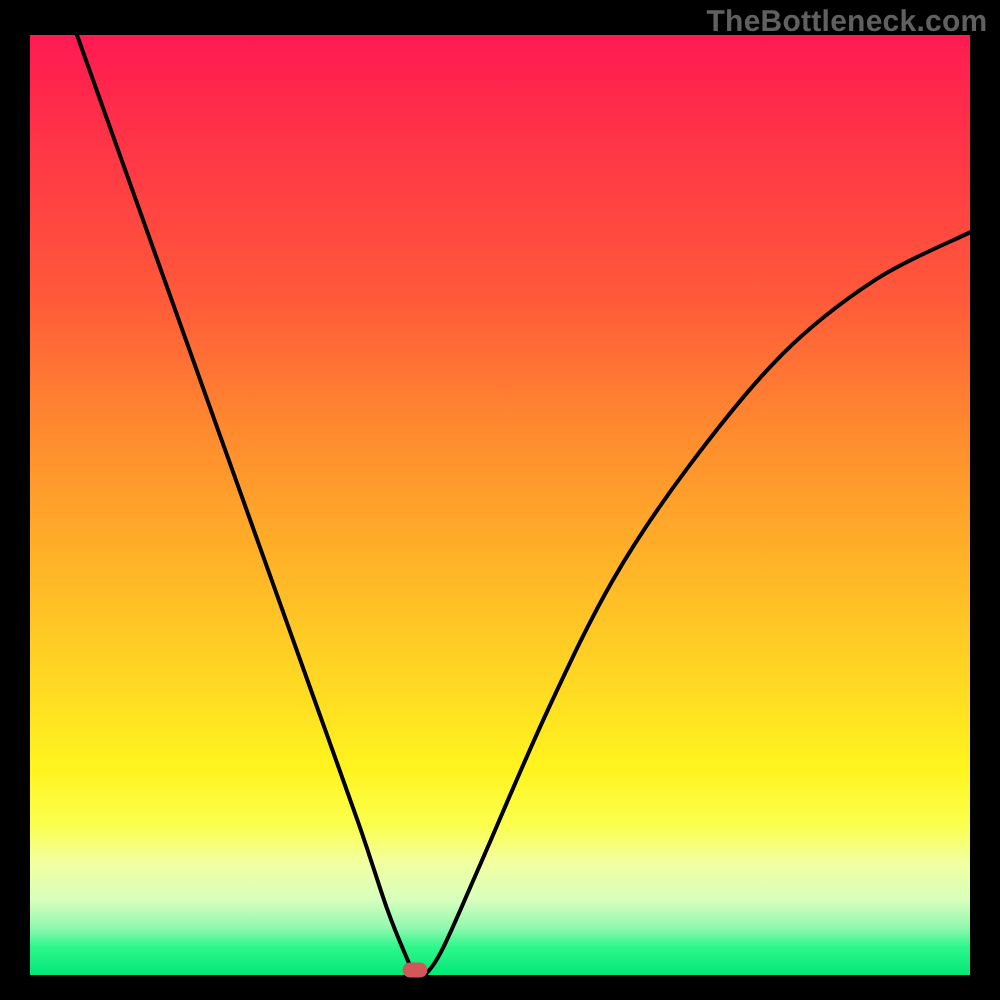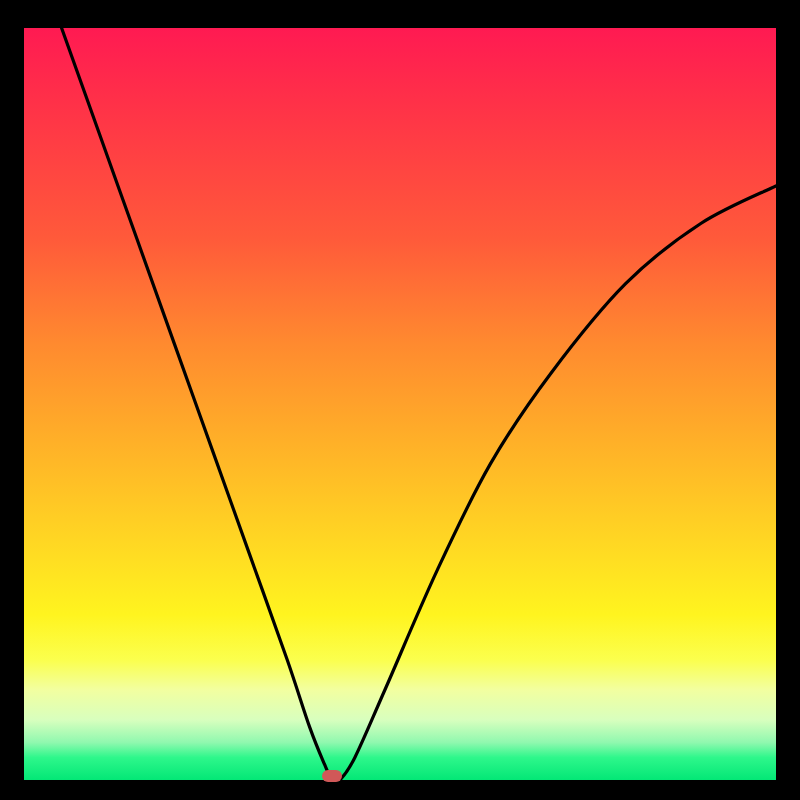--- a/index.html
+++ b/index.html
@@ -65,20 +65,21 @@
     border-radius: 6px;
     background: #d05858;
     transform: translate(-50%, -50%);
   }
 </style>
 </head>
 <body>
 
 <div class="frame">
 
+  <div class="watermark">TheBottleneck.com</div>
 
   <div class="plot">
 
     <svg class="curve-svg" viewBox="0 0 752 752" preserveAspectRatio="none">
       <path id="curve-path" fill="none" stroke="#000" stroke-width="3.2" stroke-linecap="round" stroke-linejoin="round" d="M 37.6,0 C 43.86666666666667,17.546666666666663 62.66666666666667,70.18666666666664 75.2,105.27999999999997 C 87.73333333333333,140.3733333333333 100.26666666666667,175.46666666666673 112.8,210.56000000000006 C 125.33333333333333,245.6533333333334 137.86666666666667,280.7466666666667 150.4,315.84000000000003 C 162.93333333333334,350.93333333333334 175.46666666666667,386.0266666666667 188,421.12 C 200.53333333333333,456.2133333333333 213.06666666666666,491.3066666666667 225.6,526.4 C 238.13333333333333,561.4933333333333 253.17333333333332,602.8533333333332 263.2,631.68 C 273.22666666666663,660.5066666666667 279.49333333333334,681.8133333333333 285.76,699.36 C 292.02666666666664,716.9066666666668 297.04,728.1866666666667 300.8,736.96 C 304.56,745.7333333333333 305.81333333333333,749.4933333333333 308.32,752 C 310.82666666666665,754.5066666666667 312.08,755.76 315.84,752 C 319.59999999999997,748.24 323.36,744.48 330.88,729.44 C 338.4,714.4000000000001 347.1733333333333,693.0933333333334 360.96,661.76 C 374.74666666666667,630.4266666666666 396.05333333333334,579.04 413.6,541.4399999999999 C 431.1466666666667,503.8399999999999 447.44,468.74666666666667 466.24,436.16 C 485.04,403.5733333333334 503.84,376 526.4,345.91999999999996 C 548.96,315.8399999999999 576.5333333333333,280.7466666666666 601.6,255.67999999999995 C 626.6666666666667,230.6133333333333 651.7333333333333,211.8133333333333 676.8000000000001,195.51999999999998 C 701.8666666666668,179.22666666666666 739.4666666666667,164.18666666666664 752,157.91999999999996"></path>
     </svg>
 
     <div id="min-marker" class="marker" style="left: 308.32px; top: 748px; background: rgb(208, 88, 88);"></div>
 
   </div>

